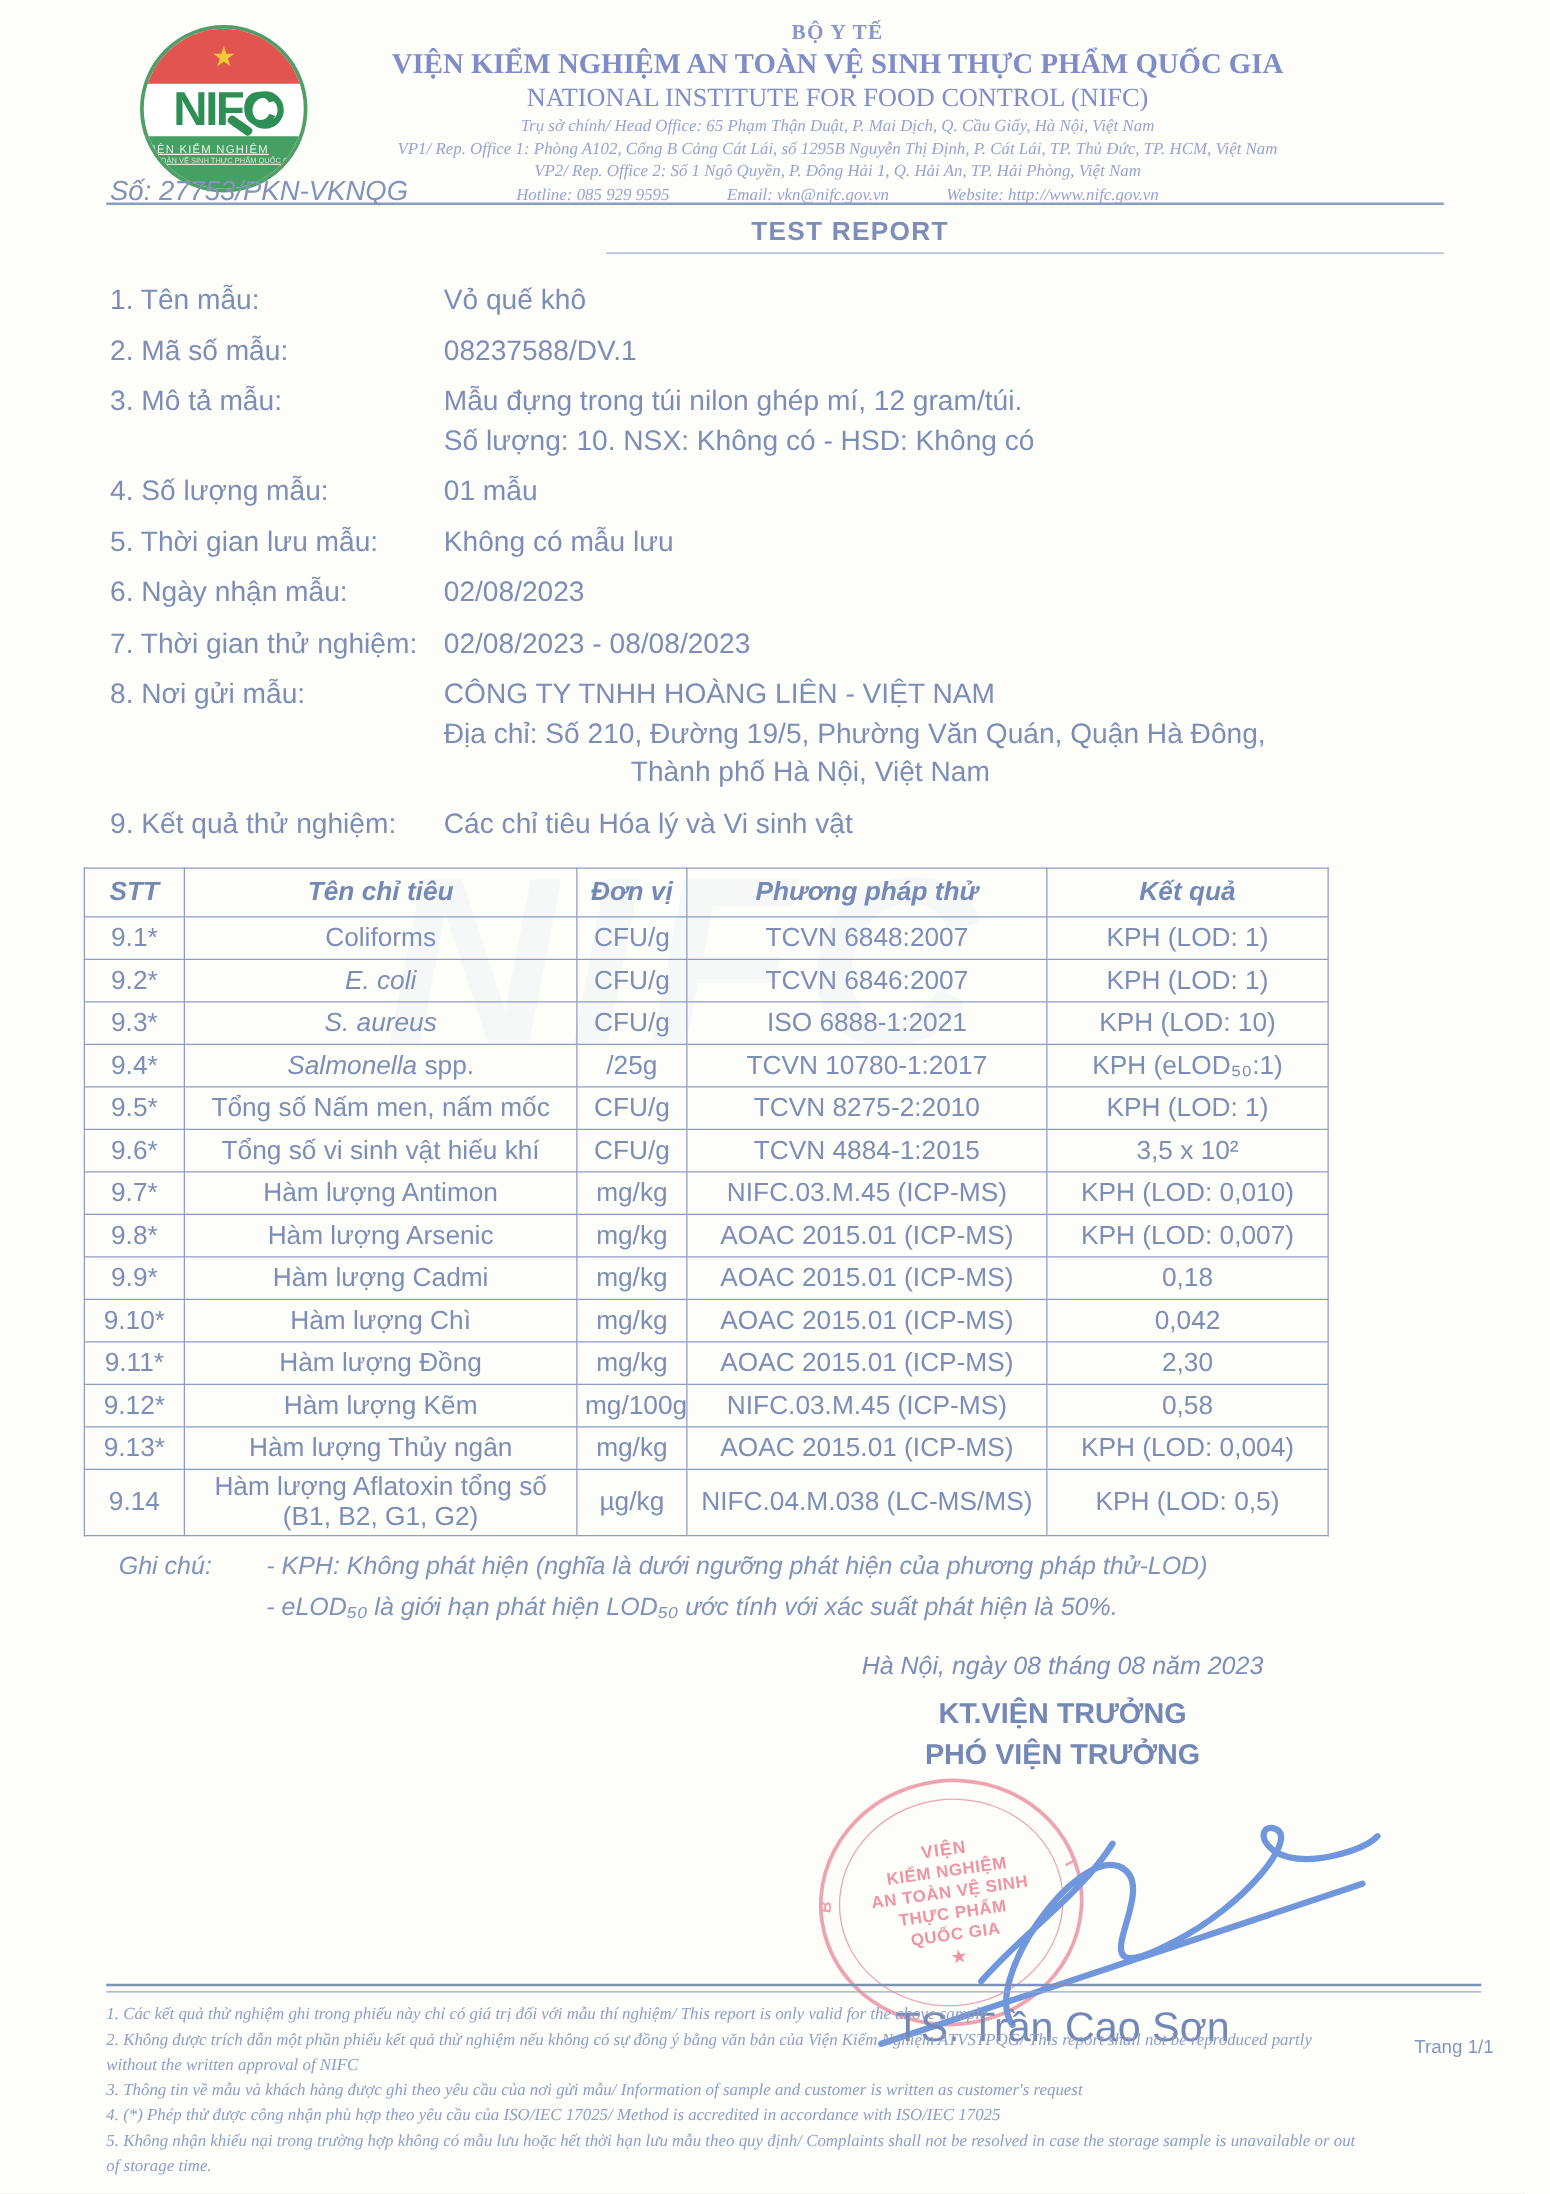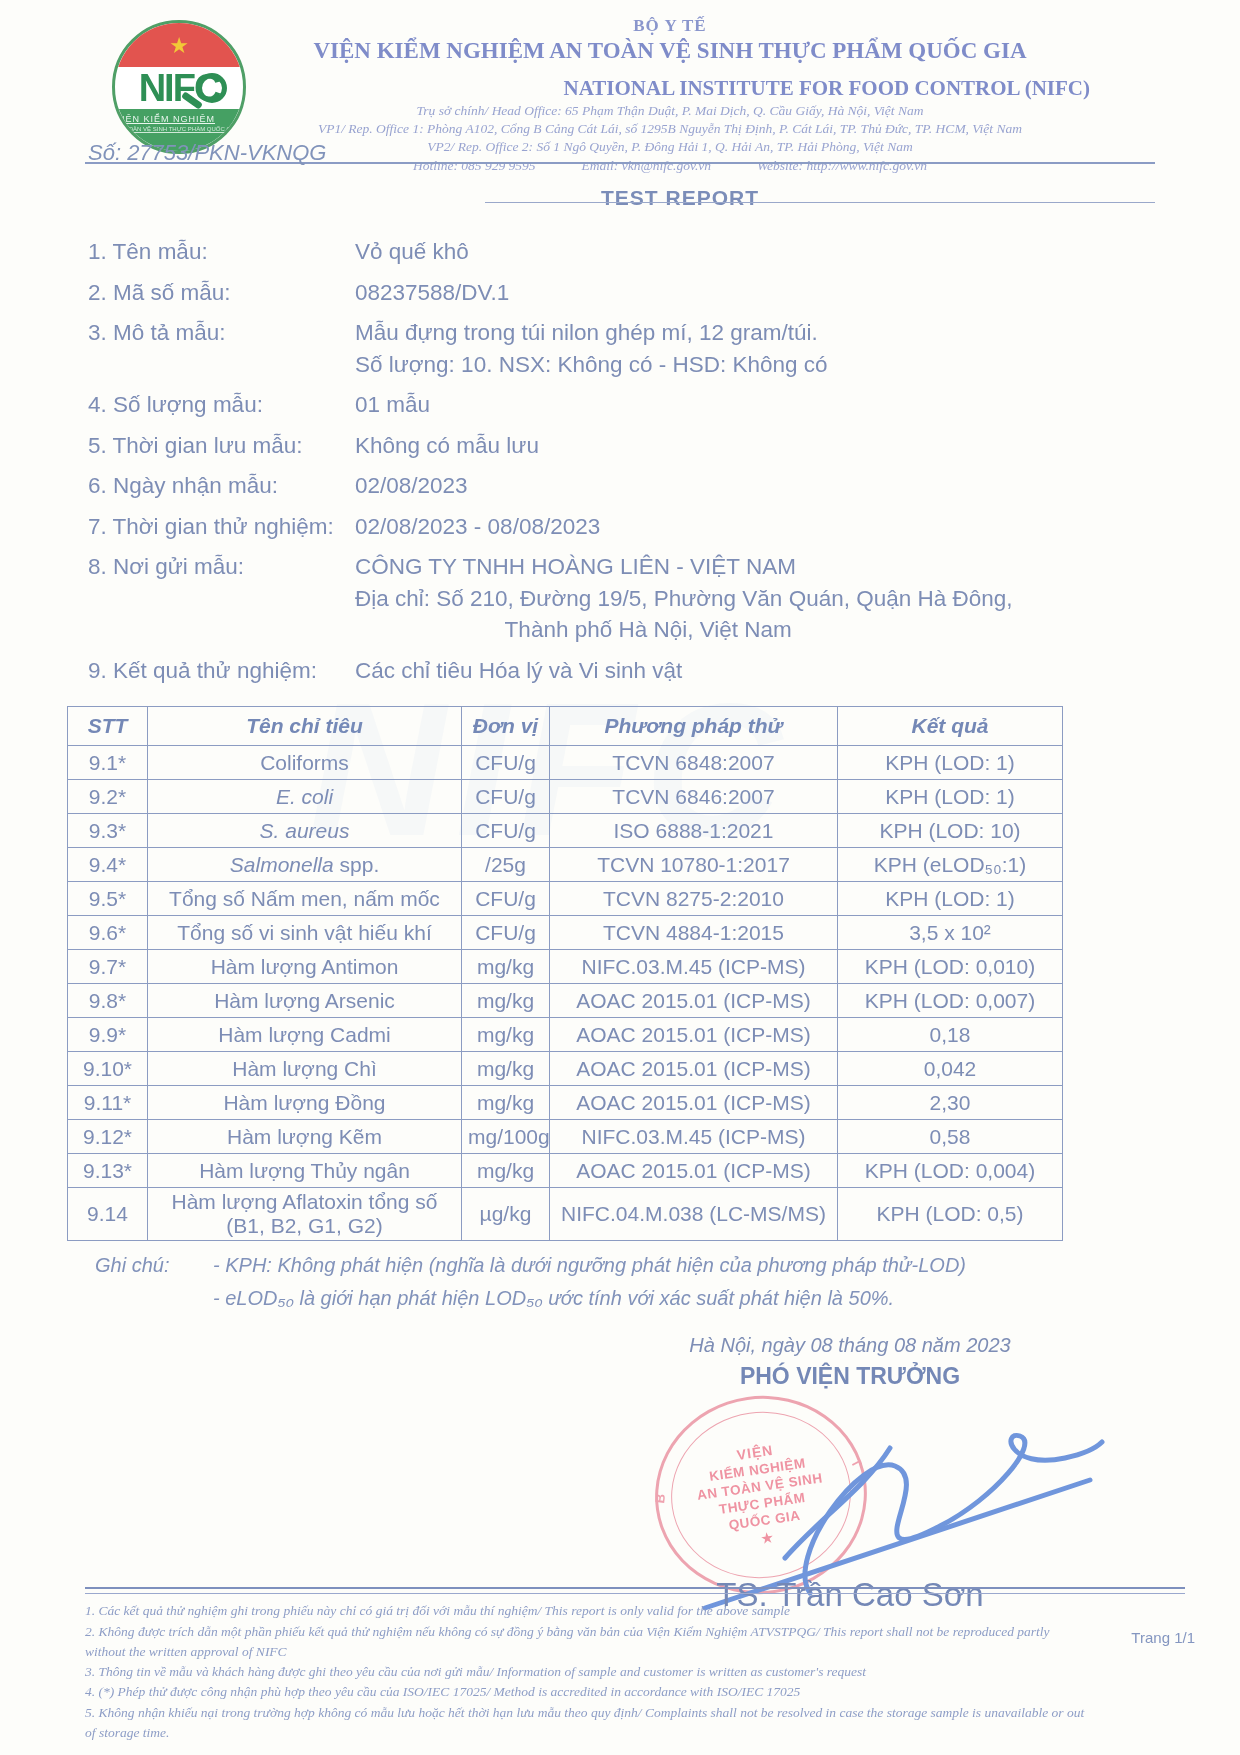--- a/index.html
+++ b/index.html
@@ -21,25 +21,25 @@
   .logo-white { height:42px; display:flex; align-items:center; justify-content:center; position:relative; }
   .logo-nifc { color:#2e8f55; font-weight:bold; font-size:38px; letter-spacing:-2px; font-family:"Liberation Sans",sans-serif; }
   .logo-mag { position:absolute; right:16px; top:6px; width:20px; height:20px; border:5px solid #2e8f55; border-radius:50%; }
   .logo-mag-handle { position:absolute; right:40px; top:30px; width:22px; height:7px; background:#2e8f55; border-radius:3px; transform:rotate(35deg); }
   .logo-green { height:48px; background:#45a063; color:#eaf6ee; text-align:left; padding-top:5px; box-sizing:border-box;text-decoration:underline; }
   .logo-green-l1 { font-size:9px; letter-spacing:1px; }
   .logo-green-l2 { font-size:6px; margin-top:2px; opacity:.85; }
   .header-center { margin-left:250px; width:840px; text-align:center; font-family:"Liberation Serif", serif; }
   .ministry { color:#8a96cc; font-weight:bold; font-size:17px; letter-spacing:1px; }
   .institute-vi { color:#7f8cc9; font-weight:bold; font-size:23px; margin-top:2px; }
-  .institute-en { color:#7f8cc9; font-weight:bold; font-size:21px; margin-top:12px;text-align:right; }
+  .institute-en { color:#7f8cc9; font-weight:normal; font-size:21px; margin-top:2px; }
   .addr-line { color:#98a3d0; font-style:italic; font-size:13.5px; margin-top:2px; }
   .hotline-row { display:flex; justify-content:center; gap:46px; color:#98a3d0; font-style:italic; font-size:13.5px; margin-top:3px; }
   
-  .title-section { position:relative; margin:4px 85px 0 85px; border-top:2px solid #8b9cc4; padding-top:13px; }
+  .title-section { position:relative; margin:4px 85px 0 85px; border-top:2px solid #8b9cc4; padding-top:1px; }
   .report-number { position:absolute; left:3px; top:-24px; font-style:italic; font-size:22px; color:#8193ba; }
   .report-title { text-align:center; margin-left:120px; font-weight:bold; font-size:26px; color:#7488b6; letter-spacing:.5px; }
   .title-underline { position:absolute; left:400px; right:0; top:38px; border-top:1.5px solid #9aa8ca; }
   .report-subtitle { text-align:center; margin-left:120px; font-weight:bold; font-size:21px; margin-top:9px; color:#7b8db8; letter-spacing:1px; }
   
   .info-list { margin:26px 0 0 88px; font-size:22.5px; }
   .info-row { display:flex; margin-bottom:9px; line-height:1.4; }
   .info-label { width:267px; flex-shrink:0; }
   .info-value-line { white-space:pre; }
   
@@ -317,20 +317,21 @@
   <div class="notes">
     <div class="notes-label">Ghi chú:</div>
     <div id="notes-lines">
         <div class="notes-line">- KPH: Không phát hiện (nghĩa là dưới ngưỡng phát hiện của phương pháp thử-LOD)</div>
         <div class="notes-line">- eLOD₅₀ là giới hạn phát hiện LOD₅₀ ước tính với xác suất phát hiện là 50%.</div>
       </div>
   </div>
 
   <div class="sign-head">
     <div class="sign-date">Hà Nội, ngày 08 tháng 08 năm 2023</div>
+    <div class="sign-title1">KT.VIỆN TRƯỞNG</div>
     <div class="sign-title2">PHÓ VIỆN TRƯỞNG</div>
   </div>
 
   <div class="sig-area">
     <div class="stamp">
       <span class="stamp-edge-b">B</span>
       <span class="stamp-edge-t">T</span>
       <div class="stamp-inner" id="stamp-inner">
           <div class="stamp-l1">VIỆN</div>
           <div class="stamp-l">KIỂM NGHIỆM</div>

